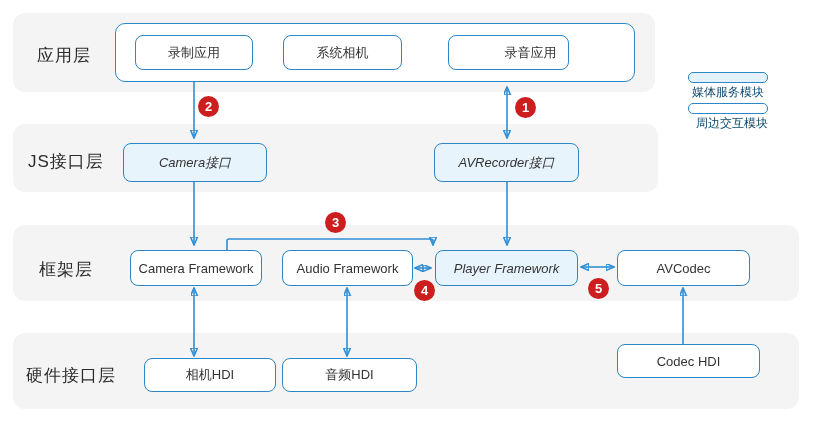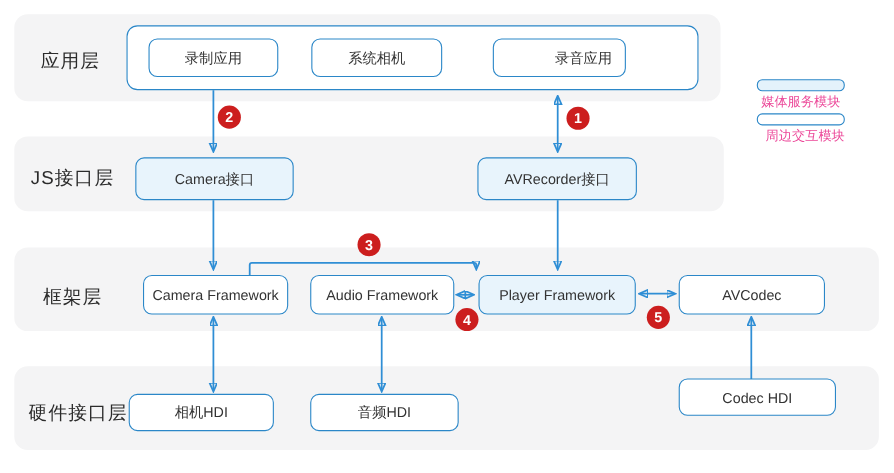--- a/index.html
+++ b/index.html
@@ -11,37 +11,37 @@
     position:absolute;background:#f4f4f5;border-radius:12px;
   }
   .layer-label{
     position:absolute;font-size:17px;color:#2b2b2b;letter-spacing:1px;white-space:nowrap;
   }
   .node{
     position:absolute;background:#ffffff;border:1.4px solid #2b87c8;border-radius:8px;
     display:flex;align-items:center;justify-content:center;
     font-size:13px;color:#333;white-space:nowrap;box-sizing:border-box;
   }
-  .node.hl{background:#e8f4fc;}
+  .node.hl{background:#e8f4fc;font-style:italic;}
   .container-box{
     position:absolute;background:#ffffff;border:1.5px solid #2b87c8;border-radius:10px;
     box-sizing:border-box;
   }
   .badge{
     position:absolute;width:21px;height:21px;border-radius:50%;background:#cc1e1e;
     color:#fff;font-size:13px;font-weight:bold;display:flex;align-items:center;justify-content:center;
     line-height:1;
   }
   .legend-box{
     position:absolute;width:80px;height:11px;border:1.3px solid #2b87c8;border-radius:5px;
     box-sizing:border-box;background:#ffffff;
   }
   .legend-box.hl{background:#e4f2fb;}
   .legend-label{
-    position:absolute;width:80px;text-align:center;font-size:12px;color:#ec4899;white-space:nowrap;
+    position:absolute;width:80px;text-align:center;font-size:12px;color:#0c4a6e;white-space:nowrap;
   }
   svg.wires{position:absolute;left:0;top:0;width:813px;height:430px;pointer-events:none;}
   svg.wires *{stroke:#2f8ed5;stroke-width:1.6;fill:none;}
 </style>
 </head>
 <body>
 
 <div class="canvas">
 
   <div class="band" style="left:13px;top:13px;width:642px;height:79px;"></div>
@@ -78,21 +78,21 @@
   <div class="node" style="left:448px;top:35px;width:121px;height:35px;padding-left:44px;">录音应用</div>
 
   <div class="node hl" style="left:123px;top:143px;width:144px;height:39px;">Camera接口</div>
   <div class="node hl" style="left:434px;top:143px;width:145px;height:39px;">AVRecorder接口</div>
 
   <div class="node" style="left:130px;top:250px;width:132px;height:36px;">Camera Framework</div>
   <div class="node" style="left:282px;top:250px;width:131px;height:36px;">Audio Framework</div>
   <div class="node hl" style="left:435px;top:250px;width:143px;height:36px;">Player Framework</div>
   <div class="node" style="left:617px;top:250px;width:133px;height:36px;">AVCodec</div>
 
-  <div class="node" style="left:117px;top:358px;width:132px;height:34px;">相机HDI</div>
+  <div class="node" style="left:144px;top:358px;width:132px;height:34px;">相机HDI</div>
   <div class="node" style="left:282px;top:358px;width:135px;height:34px;">音频HDI</div>
   <div class="node" style="left:617px;top:344px;width:143px;height:34px;">Codec HDI</div>
 
   <div class="badge" style="left:515px;top:97px;">1</div>
   <div class="badge" style="left:198px;top:96px;">2</div>
   <div class="badge" style="left:325px;top:212px;">3</div>
   <div class="badge" style="left:414px;top:280px;">4</div>
   <div class="badge" style="left:588px;top:278px;">5</div>
 
   <div class="legend-box hl" style="left:688px;top:72px;"></div>

